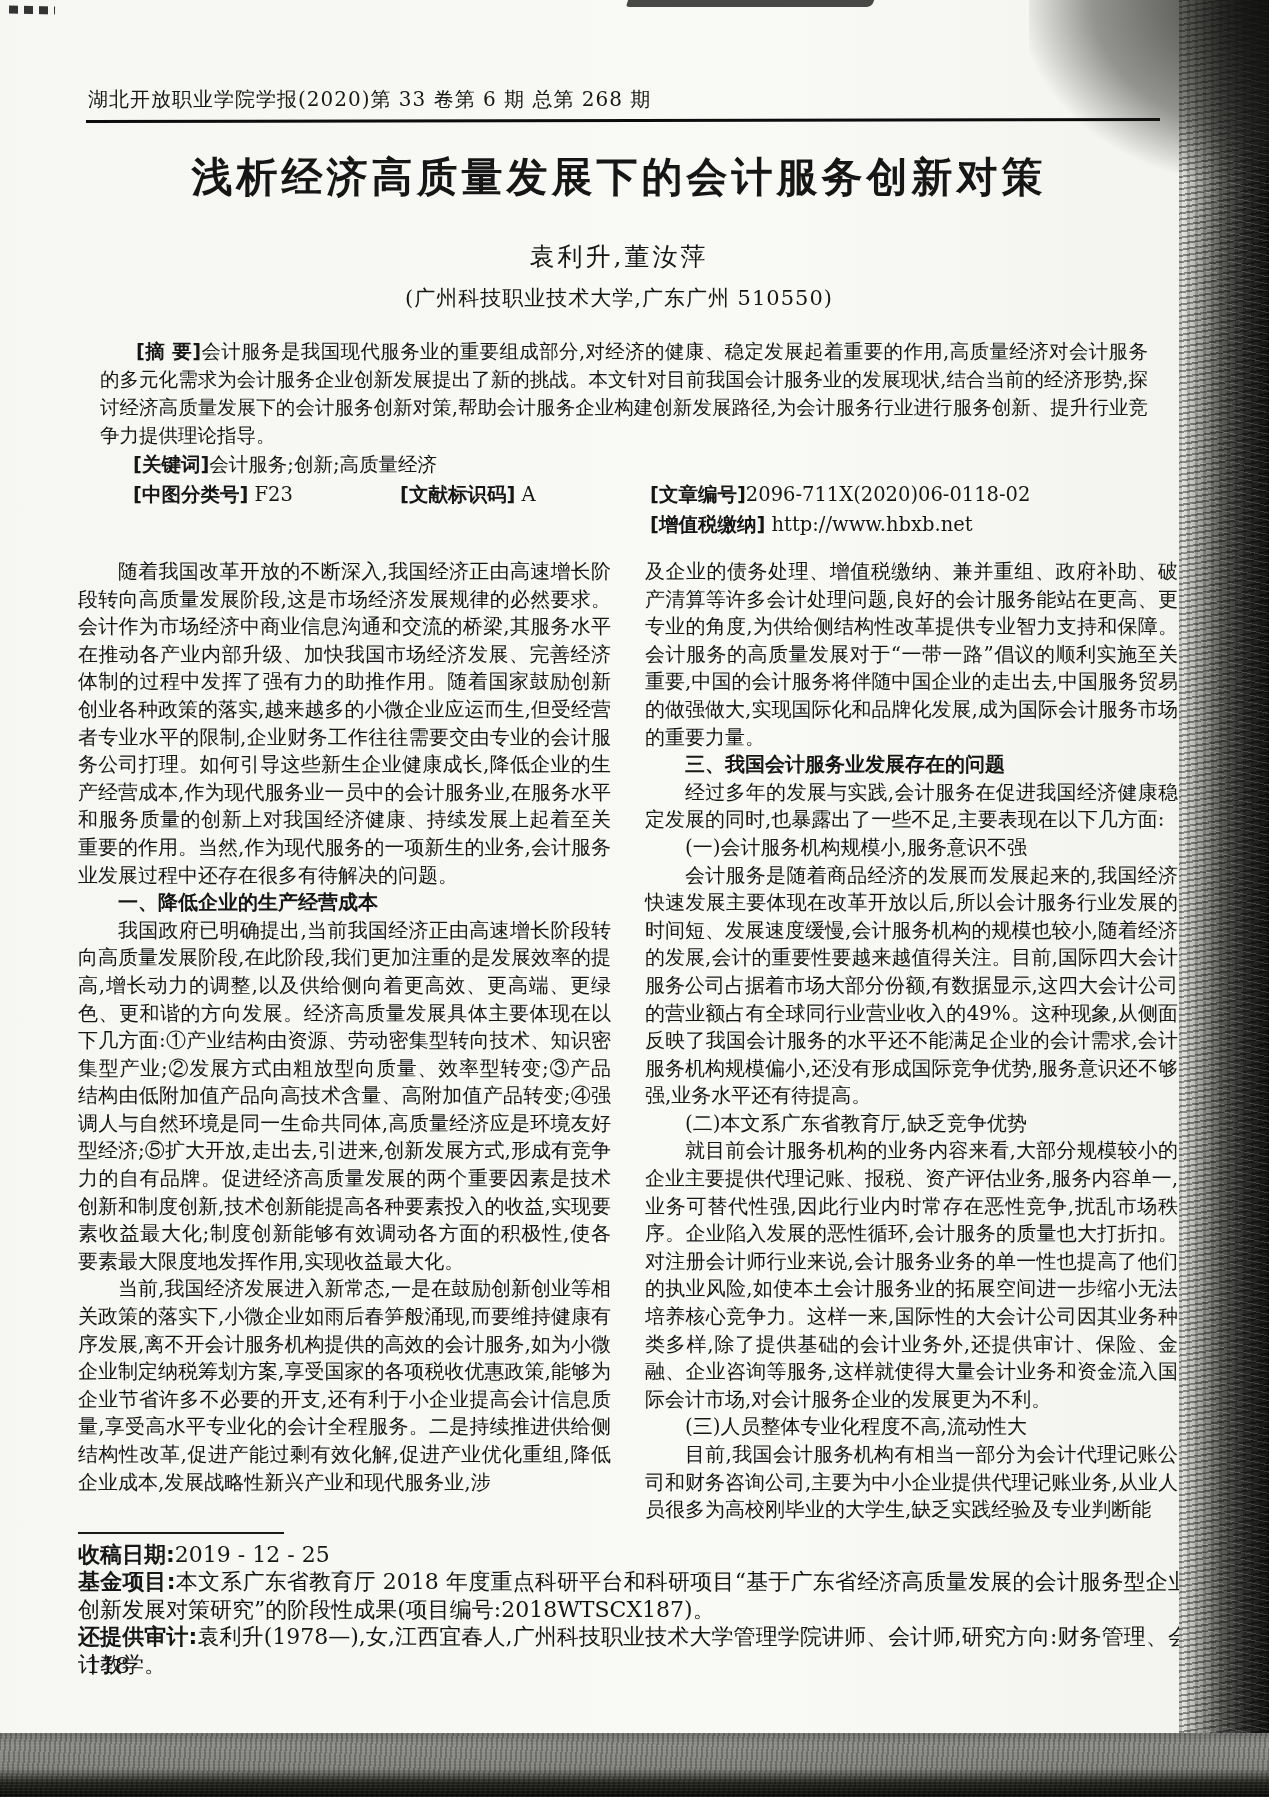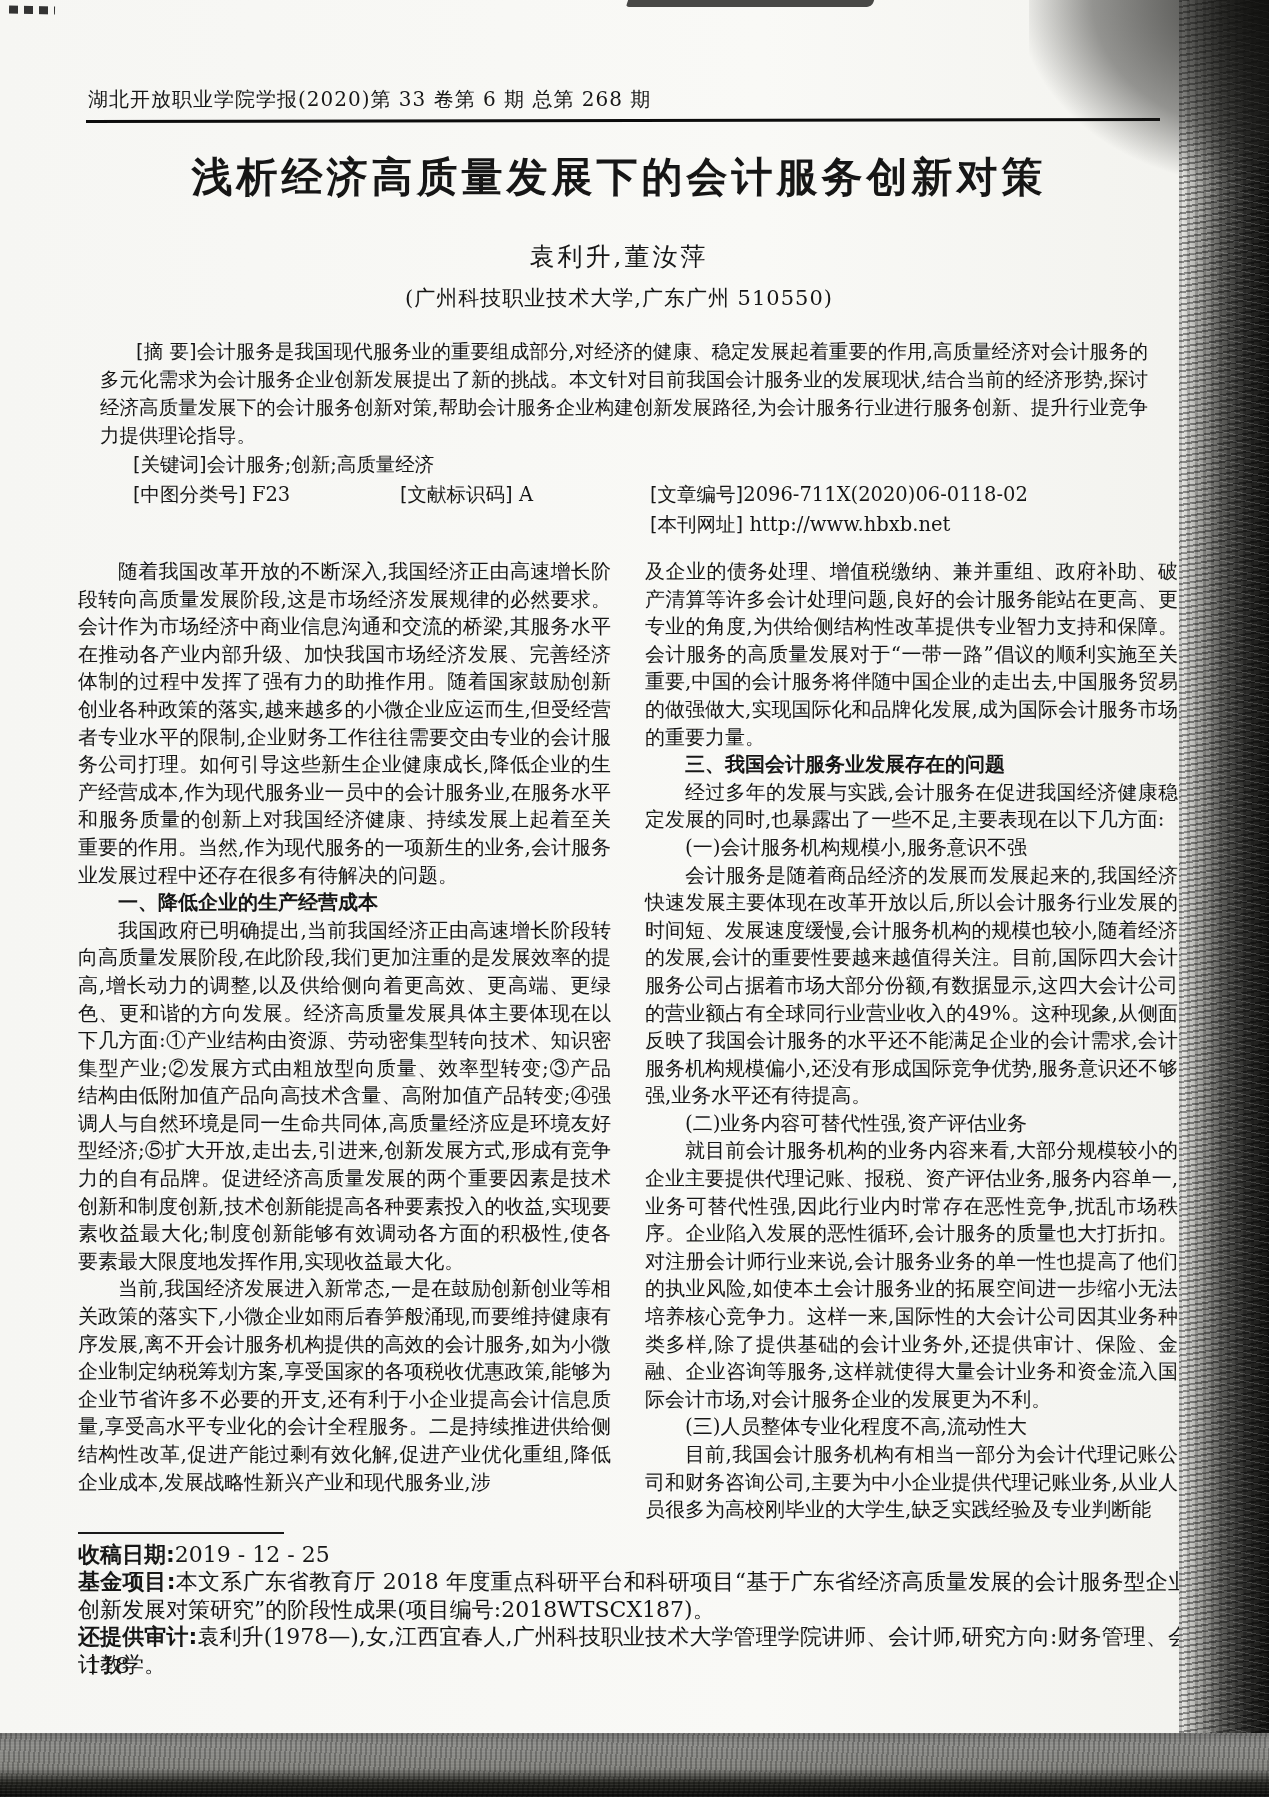--- a/index.html
+++ b/index.html
@@ -18,21 +18,21 @@
   
   .center-band{position:absolute;left:88px;width:1062px;text-align:center;}
   .title{top:150px;font-size:41px;font-weight:bold;letter-spacing:4px;font-family:"DejaVu Serif", serif;}
   .authors{top:240px;font-size:25px;letter-spacing:3px;}
   .affiliation{top:284px;font-size:21px;letter-spacing:1px;}
   
   .abstract{
     position:absolute;left:100px;top:338px;width:1048px;
     font-size:19.5px;line-height:28px;text-align:justify;text-indent:36px;
   }
-  .lab{font-family:"DejaVu Sans", sans-serif;font-weight:normal;}
+  .lab{font-family:"DejaVu Sans", sans-serif;font-weight:bold;}
   .meta-item{position:absolute;font-size:19.5px;white-space:nowrap;}
   .pos-kw{left:133px;top:451px;}
   .pos-clc{left:133px;top:481px;}
   .pos-doc{left:400px;top:481px;}
   .pos-aid{left:650px;top:481px;}
   .pos-doi{left:120px;top:511px;}
   .pos-web{left:650px;top:511px;}
   
   .col{
     position:absolute;top:558px;width:533px;
@@ -95,35 +95,35 @@
   <div class="center-band title">浅析经济高质量发展下的会计服务创新对策</div>
   <div class="center-band affiliation">(广州科技职业技术大学,广东广州  510550)</div>
 
   <div class="abstract"><b class="lab">[摘  要]</b><span>会计服务是我国现代服务业的重要组成部分,对经济的健康、稳定发展起着重要的作用,高质量经济对会计服务的多元化需求为会计服务企业创新发展提出了新的挑战。本文针对目前我国会计服务业的发展现状,结合当前的经济形势,探讨经济高质量发展下的会计服务创新对策,帮助会计服务企业构建创新发展路径,为会计服务行业进行服务创新、提升行业竞争力提供理论指导。</span></div>
 
   <div class="meta-item pos-kw"><b class="lab">[关键词]</b><span>会计服务;创新;高质量经济</span></div>
 
   <div class="meta-item pos-clc"><b class="lab">[中图分类号]</b> <span>F23</span></div>
   <div class="meta-item pos-doc"><b class="lab">[文献标识码]</b> <span>A</span></div>
   <div class="meta-item pos-aid"><b class="lab">[文章编号]</b><span>2096-711X(2020)06-0118-02</span></div>
-  <div class="meta-item pos-web"><b class="lab">[本刊网址]</b> <span>http://www.hbxb.net</span></div>
+  <div class="meta-item pos-web"><b class="lab">[增值税缴纳]</b> <span>http://www.hbxb.net</span></div>
 
   <div class="col col-left">
       <p class="paragraph">随着我国改革开放的不断深入,我国经济正由高速增长阶段转向高质量发展阶段,这是市场经济发展规律的必然要求。会计作为市场经济中商业信息沟通和交流的桥梁,其服务水平在推动各产业内部升级、加快我国市场经济发展、完善经济体制的过程中发挥了强有力的助推作用。随着国家鼓励创新创业各种政策的落实,越来越多的小微企业应运而生,但受经营者专业水平的限制,企业财务工作往往需要交由专业的会计服务公司打理。如何引导这些新生企业健康成长,降低企业的生产经营成本,作为现代服务业一员中的会计服务业,在服务水平和服务质量的创新上对我国经济健康、持续发展上起着至关重要的作用。当然,作为现代服务的一项新生的业务,会计服务业发展过程中还存在很多有待解决的问题。</p>
       <p class="heading">一、降低企业的生产经营成本</p>
       <p class="paragraph">我国政府已明确提出,当前我国经济正由高速增长阶段转向高质量发展阶段,在此阶段,我们更加注重的是发展效率的提高,增长动力的调整,以及供给侧向着更高效、更高端、更绿色、更和谐的方向发展。经济高质量发展具体主要体现在以下几方面:①产业结构由资源、劳动密集型转向技术、知识密集型产业;②发展方式由粗放型向质量、效率型转变;③产品结构由低附加值产品向高技术含量、高附加值产品转变;④强调人与自然环境是同一生命共同体,高质量经济应是环境友好型经济;⑤扩大开放,走出去,引进来,创新发展方式,形成有竞争力的自有品牌。促进经济高质量发展的两个重要因素是技术创新和制度创新,技术创新能提高各种要素投入的收益,实现要素收益最大化;制度创新能够有效调动各方面的积极性,使各要素最大限度地发挥作用,实现收益最大化。</p>
       <p class="paragraph">当前,我国经济发展进入新常态,一是在鼓励创新创业等相关政策的落实下,小微企业如雨后春笋般涌现,而要维持健康有序发展,离不开会计服务机构提供的高效的会计服务,如为小微企业制定纳税筹划方案,享受国家的各项税收优惠政策,能够为企业节省许多不必要的开支,还有利于小企业提高会计信息质量,享受高水平专业化的会计全程服务。二是持续推进供给侧结构性改革,促进产能过剩有效化解,促进产业优化重组,降低企业成本,发展战略性新兴产业和现代服务业,涉</p>
     </div>
   <div class="col col-right">
       <p class="paragraph-cont">及企业的债务处理、增值税缴纳、兼并重组、政府补助、破产清算等许多会计处理问题,良好的会计服务能站在更高、更专业的角度,为供给侧结构性改革提供专业智力支持和保障。会计服务的高质量发展对于“一带一路”倡议的顺利实施至关重要,中国的会计服务将伴随中国企业的走出去,中国服务贸易的做强做大,实现国际化和品牌化发展,成为国际会计服务市场的重要力量。</p>
       <p class="heading">三、我国会计服务业发展存在的问题</p>
       <p class="paragraph">经过多年的发展与实践,会计服务在促进我国经济健康稳定发展的同时,也暴露出了一些不足,主要表现在以下几方面:</p>
       <p class="subheading">(一)会计服务机构规模小,服务意识不强</p>
       <p class="paragraph">会计服务是随着商品经济的发展而发展起来的,我国经济快速发展主要体现在改革开放以后,所以会计服务行业发展的时间短、发展速度缓慢,会计服务机构的规模也较小,随着经济的发展,会计的重要性要越来越值得关注。目前,国际四大会计服务公司占据着市场大部分份额,有数据显示,这四大会计公司的营业额占有全球同行业营业收入的49%。这种现象,从侧面反映了我国会计服务的水平还不能满足企业的会计需求,会计服务机构规模偏小,还没有形成国际竞争优势,服务意识还不够强,业务水平还有待提高。</p>
-      <p class="subheading">(二)业务内容可替代性强,资产评估业务</p>
+      <p class="subheading">(二)本文系广东省教育厅,缺乏竞争优势</p>
       <p class="paragraph">就目前会计服务机构的业务内容来看,大部分规模较小的企业主要提供代理记账、报税、资产评估业务,服务内容单一,业务可替代性强,因此行业内时常存在恶性竞争,扰乱市场秩序。企业陷入发展的恶性循环,会计服务的质量也大打折扣。对注册会计师行业来说,会计服务业务的单一性也提高了他们的执业风险,如使本土会计服务业的拓展空间进一步缩小无法培养核心竞争力。这样一来,国际性的大会计公司因其业务种类多样,除了提供基础的会计业务外,还提供审计、保险、金融、企业咨询等服务,这样就使得大量会计业务和资金流入国际会计市场,对会计服务企业的发展更为不利。</p>
       <p class="subheading">(三)人员整体专业化程度不高,流动性大</p>
       <p class="paragraph">目前,我国会计服务机构有相当一部分为会计代理记账公司和财务咨询公司,主要为中小企业提供代理记账业务,从业人员很多为高校刚毕业的大学生,缺乏实践经验及专业判断能</p>
     </div>
 
   <div class="fn-rule"></div>
   <div class="footnotes">
     <p><b>收稿日期:</b><span>2019 - 12 - 25</span></p>
     <p><b>基金项目:</b><span>本文系广东省教育厅 2018 年度重点科研平台和科研项目“基于广东省经济高质量发展的会计服务型企业创新发展对策研究”的阶段性成果(项目编号:2018WTSCX187)。</span></p>
     <p><b>还提供审计:</b><span>袁利升(1978—),女,江西宜春人,广州科技职业技术大学管理学院讲师、会计师,研究方向:财务管理、会计教学。</span></p>

